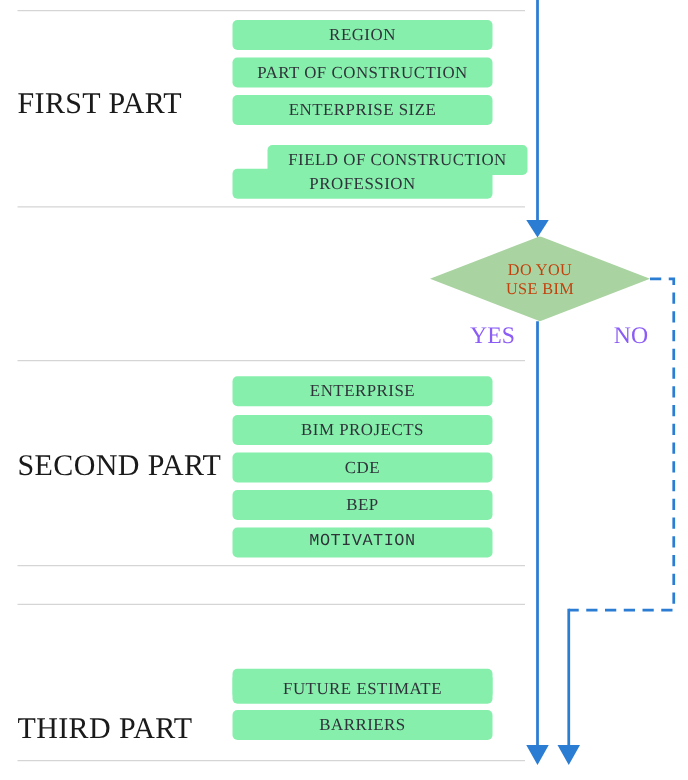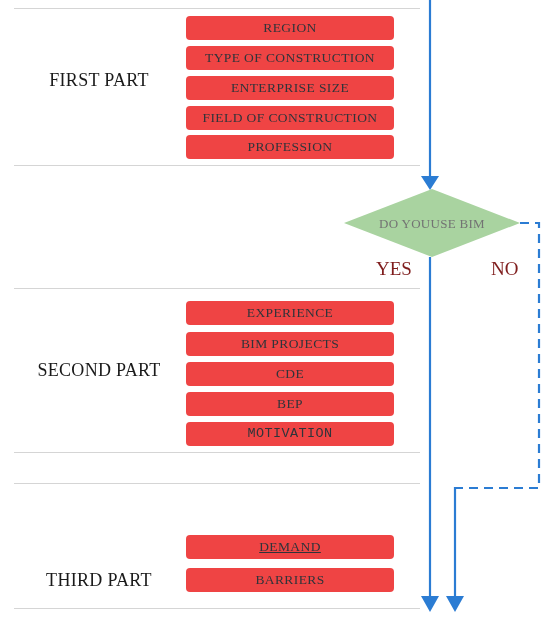--- a/index.html
+++ b/index.html
@@ -26,33 +26,32 @@
     height: 1px;
     background: #d5d5d5;
   }
 
   
   .part-label {
     position: absolute;
     left: 14px;
     width: 170px;
     color: #1a1a1a;
-    font-size: 18px;
+    font-size: 24px;
     letter-spacing: 0.3px;
     white-space: nowrap;
-    text-align: center;
   }
 
   
   .item-box {
     position: absolute;
     left: 186px;
     width: 208px;
     height: 24px;
-    background: #ef4444;
+    background: #86efac;
     border-radius: 4px;
     color: #30343a;
     font-size: 13.5px;
     line-height: 24px;
     text-align: center;
     letter-spacing: 0.4px;
     white-space: nowrap;
     overflow: hidden;
   }
 
@@ -67,33 +66,34 @@
   #decision-diamond .dia-shape {
     position: absolute;
     inset: 0;
     background: #a9d3a0;
     clip-path: polygon(50% 0%, 100% 50%, 50% 100%, 0% 50%);
   }
   #decision-diamond .dia-text {
     position: absolute;
     inset: 0;
     display: flex;
+    flex-direction: column;
     align-items: center;
     justify-content: center;
-    color: #737373;
+    color: #c2410c;
     font-size: 13px;
     line-height: 15px;
     letter-spacing: 0.3px;
     text-align: right;
   }
 
   
   .branch-label {
     position: absolute;
-    color: #7f1d1d;
+    color: #8b5cf6;
     font-size: 19px;
     white-space: nowrap;
   }
   #branch-yes { left: 376px; top: 258px; }
   #branch-no  { left: 491px; top: 258px; text-align: center; }
 
   
   #flow-arrows {
     position: absolute;
     left: 0;
@@ -111,47 +111,48 @@
   <div class="rule" style="top:8px;"></div>
   <div class="rule" style="top:165px;"></div>
   <div class="rule" style="top:288px;"></div>
   <div class="rule" style="top:452px;"></div>
   <div class="rule" style="top:483px;"></div>
   <div class="rule" style="top:608px;"></div>
 
   <div class="part-label" style="top:70px;">FIRST PART</div>
 
   <div class="item-box" style="top:16px;">REGION</div>
-  <div class="item-box" style="top:46px;">TYPE OF CONSTRUCTION</div>
+  <div class="item-box" style="top:46px;">PART OF CONSTRUCTION</div>
   <div class="item-box" style="top:76px;">ENTERPRISE SIZE</div>
-  <div class="item-box" style="top:106px;">FIELD OF CONSTRUCTION</div>
+  <div class="item-box" style="top:116px;margin-left:28px;">FIELD OF CONSTRUCTION</div>
   <div class="item-box" style="top:135px;">PROFESSION</div>
 
   <div id="decision-diamond">
     <div class="dia-shape"></div>
     <div class="dia-text">
       <span>DO YOU</span>
       <span>USE BIM</span>
     </div>
   </div>
 
   <div class="branch-label" id="branch-yes">YES</div>
   <div class="branch-label" id="branch-no">NO</div>
 
   <div class="part-label" style="top:360px;">SECOND PART</div>
 
-  <div class="item-box" style="top:301px;">EXPERIENCE</div>
+  <div class="item-box" style="top:301px;">ENTERPRISE</div>
   <div class="item-box" style="top:332px;">BIM PROJECTS</div>
   <div class="item-box" style="top:362px;">CDE</div>
   <div class="item-box" style="top:392px;">BEP</div>
   <div class="item-box" style="top:422px;font-family:Liberation Mono, monospace;">MOTIVATION</div>
 
   <div class="part-label" style="top:540px;margin-top:30px;">THIRD PART</div>
 
   <div class="item-box" style="top:535px;text-decoration:underline;">DEMAND</div>
+  <div class="item-box" style="top:539px;">FUTURE ESTIMATE</div>
   <div class="item-box" style="top:568px;">BARRIERS</div>
 
   <svg id="flow-arrows" viewBox="0 0 550 624">
 
     <line x1="430" y1="0" x2="430" y2="176" stroke="#2b7cd3" stroke-width="2.2"></line>
     <polygon points="421,176 439,176 430,190" fill="#2b7cd3"></polygon>
 
     <line x1="430" y1="257" x2="430" y2="596" stroke="#2b7cd3" stroke-width="2.2"></line>
     <polygon points="421,596 439,596 430,612" fill="#2b7cd3"></polygon>
 

